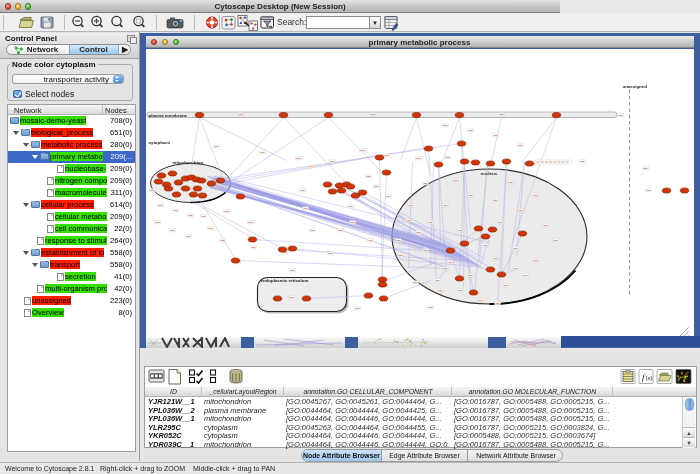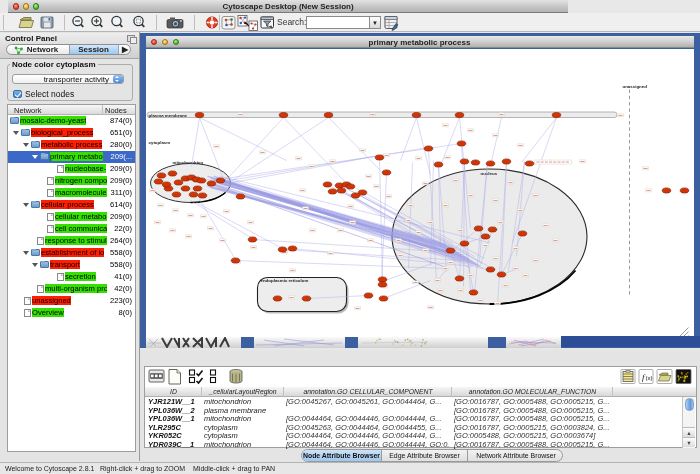--- a/index.html
+++ b/index.html
@@ -3,21 +3,21 @@
 <meta charset="utf-8">
 <style>
   * { margin:0; padding:0; box-sizing:border-box; }
   html,body { width:700px; height:474px; overflow:hidden; font-family:"Liberation Sans", sans-serif; background:#e8e8e8; }
   .abs { position:absolute; }
   #page { position:relative; width:700px; height:474px; }
 
   
   #titlebar { left:0; top:0; width:560px; height:13px;
     background:linear-gradient(#e3e3e3,#cbcbcb 45%,#b2b2b2);
-    border-bottom:1px solid #7a7a7a;margin-left:8px; }
+    border-bottom:1px solid #7a7a7a; }
   .tl { position:absolute; top:3.2px; width:6.4px; height:6.4px; border-radius:50%; }
   #titlebar .t1 { left:5px;  background:radial-gradient(circle at 35% 30%, #ff9a8a, #ee4b36 60%, #b52012); border:0.5px solid #9c2619;}
   #titlebar .t2 { left:15px; background:radial-gradient(circle at 35% 30%, #ffe9a8, #f5b831 60%, #c78a10); border:0.5px solid #9e7413;}
   #titlebar .t3 { left:25px; background:radial-gradient(circle at 35% 30%, #b9f0a0, #58c135 60%, #2f8d18); border:0.5px solid #2f7a17;}
   #wintitle { left:0; right:0; top:2px; text-align:center; font-size:8px; font-weight:bold; color:#222; letter-spacing:0; }
 
   
   #toolbar { left:0; top:13px; width:700px; height:19px;
     background:#eeefee;
     border-bottom:1px solid #b5b5b5; }
@@ -371,42 +371,42 @@
         <div class="txt">Control Panel</div>
         <div id="cpfloat"></div>
       </div>
     <div class="abs" id="segtabs">
       <div class="seg" id="seg1"><svg width="10" height="9" style="position:absolute;left:7px;top:1px" viewBox="0 0 10 9">
             <circle cx="2" cy="2" r="1.4" fill="#2fae2f"></circle>
             <circle cx="7.5" cy="3" r="1.4" fill="#2fae2f"></circle>
             <circle cx="4.5" cy="7" r="1.4" fill="#2fae2f"></circle>
             <path d="M2 2 L7.5 3 L4.5 7 Z" fill="none" stroke="#2fae2f" stroke-width="0.7"></path>
           </svg><span style="margin-left:10px">Network</span></div>
-      <div class="seg" id="seg2">Session</div>
+      <div class="seg" id="seg2">Control</div>
       <div class="seg" id="seg3">▶</div>
     </div>
     <div class="abs" id="grpbox"></div>
     <div class="abs" id="grplbl">Node color cytoplasm</div>
     <div class="abs" id="combo">
         <div class="txt">transporter activity</div>
         <div class="step"></div>
       </div>
     <div class="abs" id="chk"></div>
     <div class="abs" id="chklbl">Select nodes</div>
     <div class="abs" id="treebox">
       <div id="treehead">
           <span class="c1">Network</span>
           <span class="c2">Nodes</span>
           <div class="dv"></div>
         </div>
       <div id="treerows">
           <div class="trow" style="top:10px">
             <div class="fold" style="left:2px"></div>
             <span class="lbl g" style="left:12px;max-width:87px;overflow:hidden;display:inline-block">mosaic-demo-yeast</span>
-            <span class="cnt">874(0)</span>
+            <span class="cnt">708(0)</span>
           </div>
 <div class="trow" style="top:22px">
             <div class="exp" style="left:5px"></div>
             <div class="fold" style="left:13px"></div>
             <span class="lbl r" style="left:23px;max-width:76px;overflow:hidden;display:inline-block">biological_process</span>
             <span class="cnt">651(0)</span>
           </div>
 <div class="trow" style="top:34px">
             <div class="exp" style="left:15px"></div>
             <div class="fold" style="left:23px"></div>
@@ -578,20 +578,21 @@
       <div id="drows">
           <div class="drow" style="top:10px">
             <span style="left:3px;font-weight:bold">YJR121W__1</span>
             <span class="dcell2" style="left:59px">mitochondrion</span>
             <span class="dcell3" style="left:141px;width:164px;overflow:hidden;display:inline-block">[GO:0045267, GO:0045261, GO:0044464, G...</span>
             <span class="dcell3" style="left:309px;width:157px;overflow:hidden;display:inline-block">[GO:0016787, GO:0005488, GO:0005215, G...</span>
           </div>
 <div class="drow" style="top:18.5px">
             <span style="left:3px;font-weight:bold">YPL036W__2</span>
             <span class="dcell2" style="left:59px">plasma membrane</span>
+            <span class="dcell3" style="left:141px;width:164px;overflow:hidden;display:inline-block">[GO:0044464, GO:0044444, GO:0044425, G...</span>
             <span class="dcell3" style="left:309px;width:157px;overflow:hidden;display:inline-block">[GO:0016787, GO:0005488, GO:0005215, G...</span>
           </div>
 <div class="drow" style="top:27.0px">
             <span style="left:3px;font-weight:bold">YPL036W__1</span>
             <span class="dcell2" style="left:59px">mitochondrion</span>
             <span class="dcell3" style="left:141px;width:164px;overflow:hidden;display:inline-block">[GO:0044464, GO:0044446, GO:0044444, G...</span>
             <span class="dcell3" style="left:309px;width:157px;overflow:hidden;display:inline-block">[GO:0016787, GO:0005488, GO:0005215, G...</span>
           </div>
 <div class="drow" style="top:35.5px">
             <span style="left:3px;font-weight:bold">YLR295C</span>

